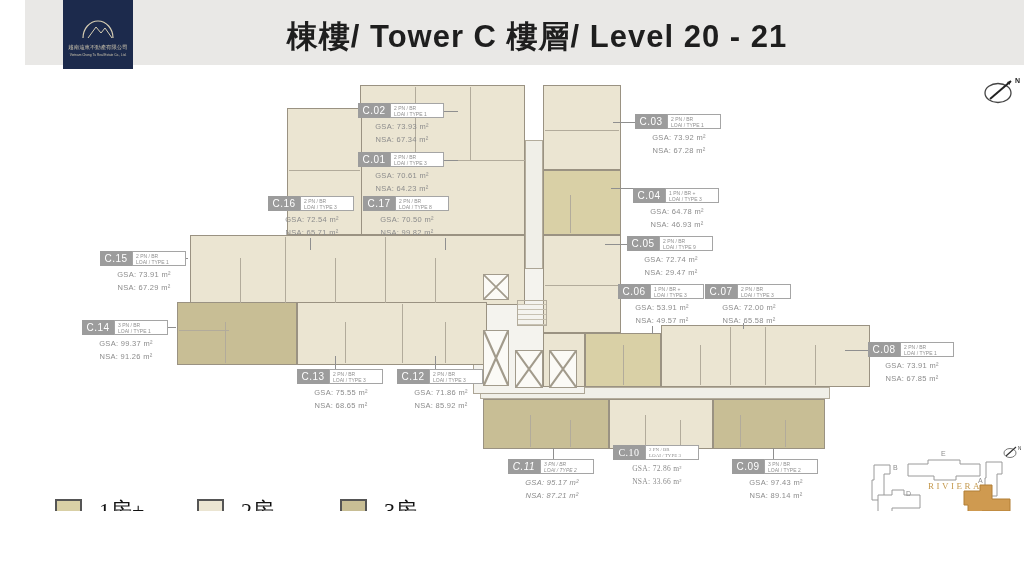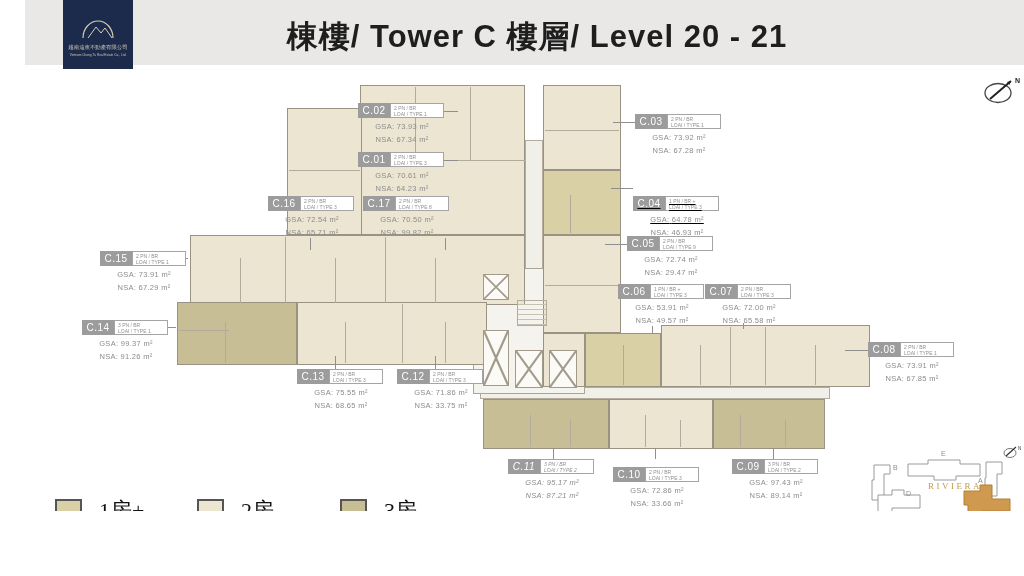--- a/index.html
+++ b/index.html
@@ -173,21 +173,21 @@
         <div class="ul-row">
        <div class="ul-id">C.03</div>
        <div class="ul-type">
          <div>2 PN / BR</div>
          <div>LOAI / TYPE 1</div>
        </div>
      </div>
      <div class="ul-area"><span>GSA:</span> <span>73.92 m²</span></div>
      <div class="ul-area"><span>NSA:</span> <span>67.28 m²</span></div>
       </div>
-      <div class="unit-label" style="left: 608px; top: 196px; text-decoration: underline;">
+      <div class="unit-label" style="left: 608px; top: 188px;">
         <div class="ul-row">
        <div class="ul-id">C.04</div>
        <div class="ul-type">
          <div>1 PN / BR +</div>
          <div>LOAI / TYPE 3</div>
        </div>
      </div>
      <div class="ul-area"><span>GSA:</span> <span>64.78 m²</span></div>
      <div class="ul-area"><span>NSA:</span> <span>46.93 m²</span></div>
       </div>
@@ -239,21 +239,21 @@
         <div class="ul-row">
        <div class="ul-id">C.09</div>
        <div class="ul-type">
          <div>3 PN / BR</div>
          <div>LOAI / TYPE 2</div>
        </div>
      </div>
      <div class="ul-area"><span>GSA:</span> <span>97.43 m²</span></div>
      <div class="ul-area"><span>NSA:</span> <span>89.14 m²</span></div>
       </div>
-      <div class="unit-label" style="left: 588px; top: 467px;">
+      <div class="unit-label" style="left: 588px; top: 445px; font-family: Liberation Serif, serif;">
         <div class="ul-row">
        <div class="ul-id">C.10</div>
        <div class="ul-type">
          <div>2 PN / BR</div>
          <div>LOAI / TYPE 3</div>
        </div>
      </div>
      <div class="ul-area"><span>GSA:</span> <span>72.86 m²</span></div>
      <div class="ul-area"><span>NSA:</span> <span>33.66 m²</span></div>
       </div>
@@ -270,21 +270,21 @@
       </div>
       <div class="unit-label" style="left: 372px; top: 369px;">
         <div class="ul-row">
        <div class="ul-id">C.12</div>
        <div class="ul-type">
          <div>2 PN / BR</div>
          <div>LOAI / TYPE 3</div>
        </div>
      </div>
      <div class="ul-area"><span>GSA:</span> <span>71.86 m²</span></div>
-     <div class="ul-area"><span>NSA:</span> <span>33.75 m²</span></div>
+     <div class="ul-area"><span>NSA:</span> <span>85.92 m²</span></div>
       </div>
       <div class="unit-label" style="left: 272px; top: 369px;">
         <div class="ul-row">
        <div class="ul-id">C.13</div>
        <div class="ul-type">
          <div>2 PN / BR</div>
          <div>LOAI / TYPE 3</div>
        </div>
      </div>
      <div class="ul-area"><span>GSA:</span> <span>75.55 m²</span></div>

